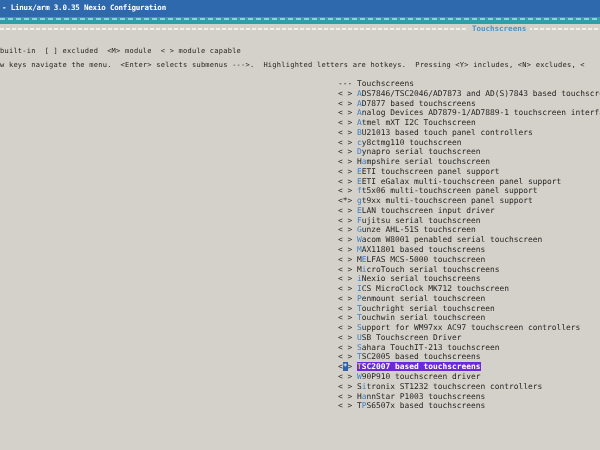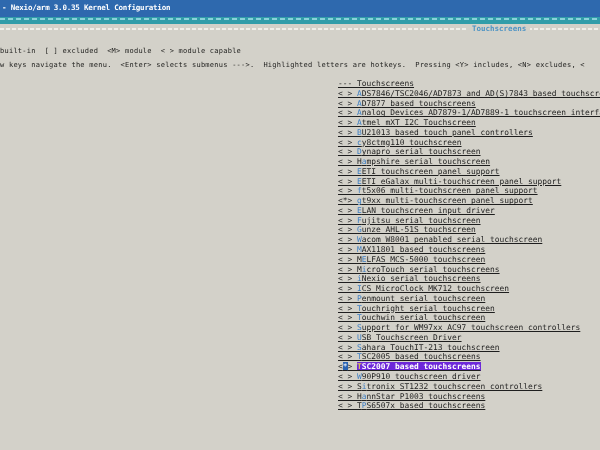--- a/index.html
+++ b/index.html
@@ -16,34 +16,34 @@
   .sepline{position:absolute;left:0;top:28px;width:600px;height:2px;
     background:repeating-linear-gradient(90deg,#f0efe9 0 4px,transparent 4px 6px);}
   .panel-heading{position:absolute;left:468px;top:24px;background:#d3d1c9;
     color:#4e94c4;font-size:7.5px;font-weight:bold;padding:0 4px;white-space:pre;}
 
   .hint{position:absolute;left:0;color:#222220;font-size:7px;letter-spacing:0.25px;white-space:pre;}
   .hint1{top:37px;margin-top:24px;}
   .hint2{top:47px;}
 
   .menu{position:absolute;left:338px;top:79px;width:262px;color:#1e1e1e;font-size:7.9px;}
-  .row{height:9.78px;line-height:9.78px;white-space:pre;text-decoration:underline;}
+  .row{height:9.78px;line-height:9.78px;white-space:pre;}
   .mark{color:#1e1e1e;}
   .cursor-cell{background:#2a63b2;color:#ffffff;}
   .label{color:#1e1e1e;}
   .hk{color:#3d7ec2;}
   .label.sel{background:#6d28d9;color:#ffffff;font-weight:bold;}
   .label.sel .hk{color:#dcc94f;}
 </style>
 </head>
 <body>
 
 <div id="screen">
   <div class="titlebar">
-    <span class="title">- Nexio/arm 3.0.35 Kernel Configuration</span>
+    <span class="title">- Linux/arm 3.0.35 Nexio Configuration</span>
   </div>
 
   <div class="tealband">
     <div class="dash"></div>
   </div>
 
   <div class="sepline"></div>
   <div class="panel-heading">Touchscreens</div>
 
   <div class="hint hint1">w keys navigate the menu.  &lt;Enter&gt; selects submenus ---&gt;.  Highlighted letters are hotkeys.  Pressing &lt;Y&gt; includes, &lt;N&gt; excludes, &lt;</div>

